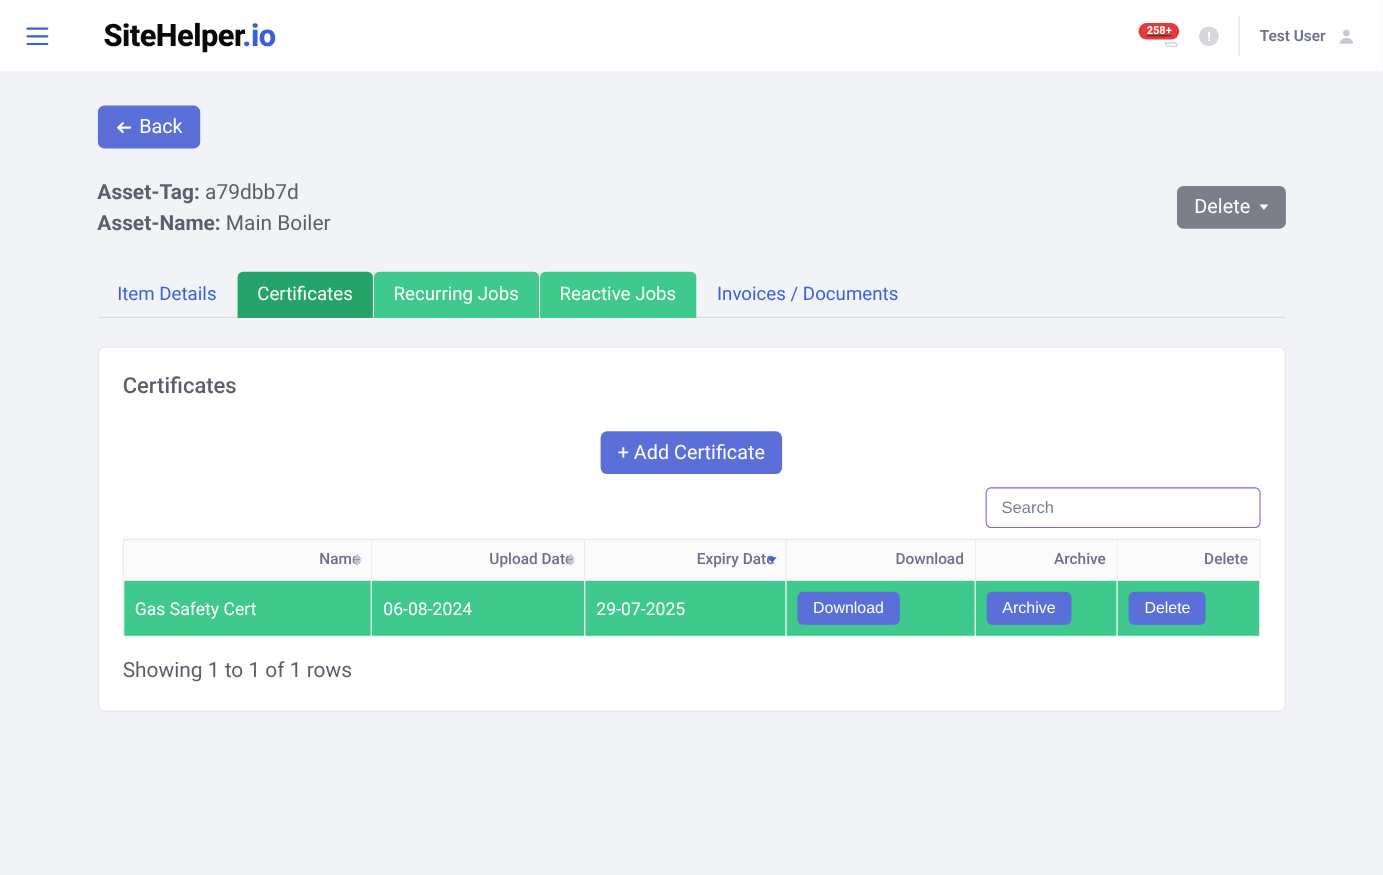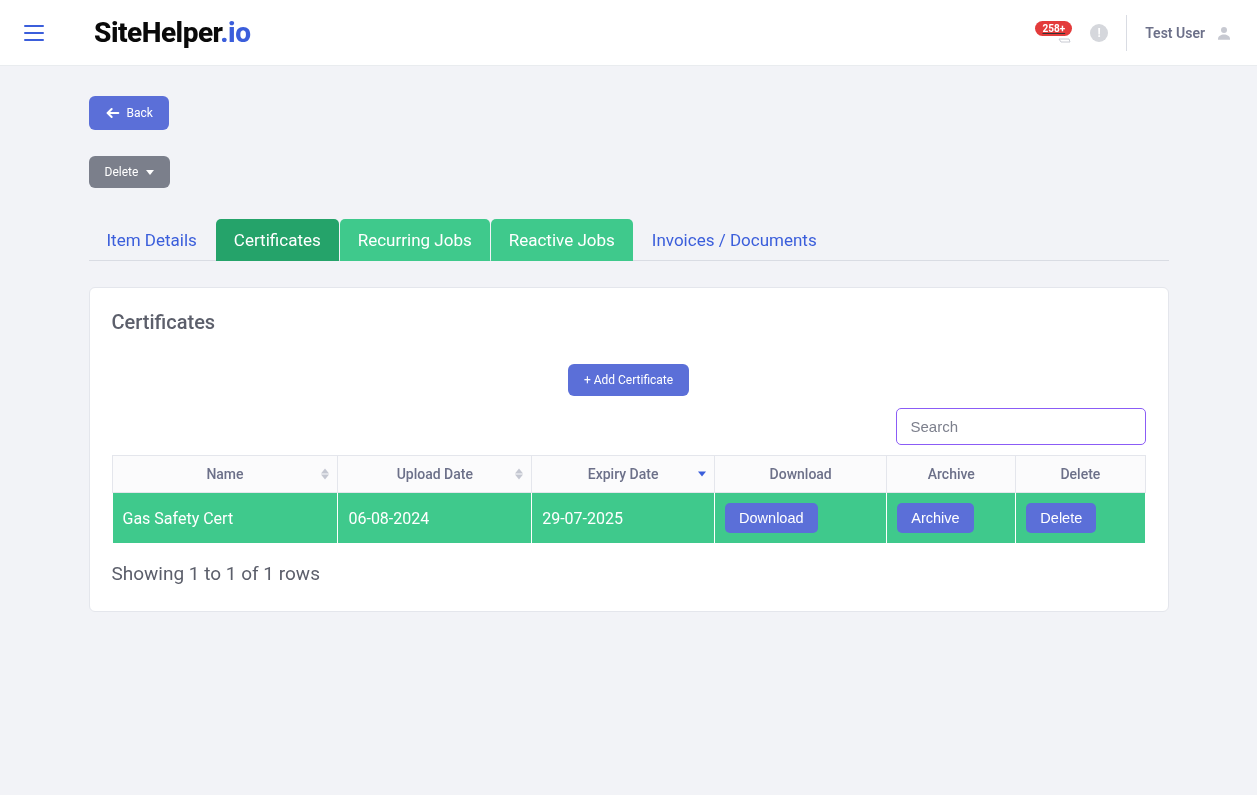--- a/index.html
+++ b/index.html
@@ -76,21 +76,21 @@
   
   .page {
     max-width: 1080px;
     margin: 0 auto;
     padding: 30px 0 40px 0;
   }
   .btn {
     display: inline-flex; align-items: center;
     border: none; cursor: pointer;
     border-radius: 6px;
-    font-size: 12px;
+    font-size: 18px;
     padding: 9px 16px;
     font-family: inherit;
   }
   .btn-primary { background: #5b6fd8; color: #fff; }
   .btn-secondary { background: #7b7f8b; color: #fff; }
   .btn-secondary .caret { margin-left:8px; }
   .btn-back svg { margin-right:6px; }
 
   .asset-head {
     display: flex; justify-content: space-between; align-items: center;
@@ -143,21 +143,21 @@
     font-size:15px; color:#444;
   }
   .search-input::placeholder { color:#7c7f8c; }
 
   
   table.data {
     width:100%; border-collapse: collapse;
     font-size:14px;
   }
   table.data thead th {
-    text-align:center;
+    text-align:right;
     font-weight:500;
     color:#6c7089;
     border: 1px solid #e4e6ec;
     background:#fbfbfc;
     padding: 10px 10px;
     position: relative;
   }
   .sort-icons {
     position:absolute; right:8px; top:50%; transform:translateY(-50%);
     display:flex; flex-direction:column; gap:1px;
@@ -228,20 +228,30 @@
 
   <button class="btn btn-primary btn-back">
     <svg width="16" height="16" viewBox="0 0 24 24" fill="none" stroke="#fff" stroke-width="3" stroke-linecap="round" stroke-linejoin="round">
       <line x1="20" y1="12" x2="4" y2="12"></line>
         <polyline points="10 18 4 12 10 6"></polyline>
     </svg>
     <span>Back</span>
   </button>
 
   <div class="asset-head">
+    <div class="asset-info">
+      <div>
+        <span class="label">Asset-Tag:</span>
+        <span>a79dbb7d</span>
+      </div>
+      <div>
+        <span class="label">Asset-Name:</span>
+        <span>Main Boiler</span>
+      </div>
+    </div>
     <button class="btn btn-secondary">
       <span>Delete</span>
       <span class="caret caret-down"></span>
     </button>
   </div>
 
   
   <div class="tabs">
     <div class="tab">Item Details</div>
     <div class="tab active-dark">Certificates</div>

